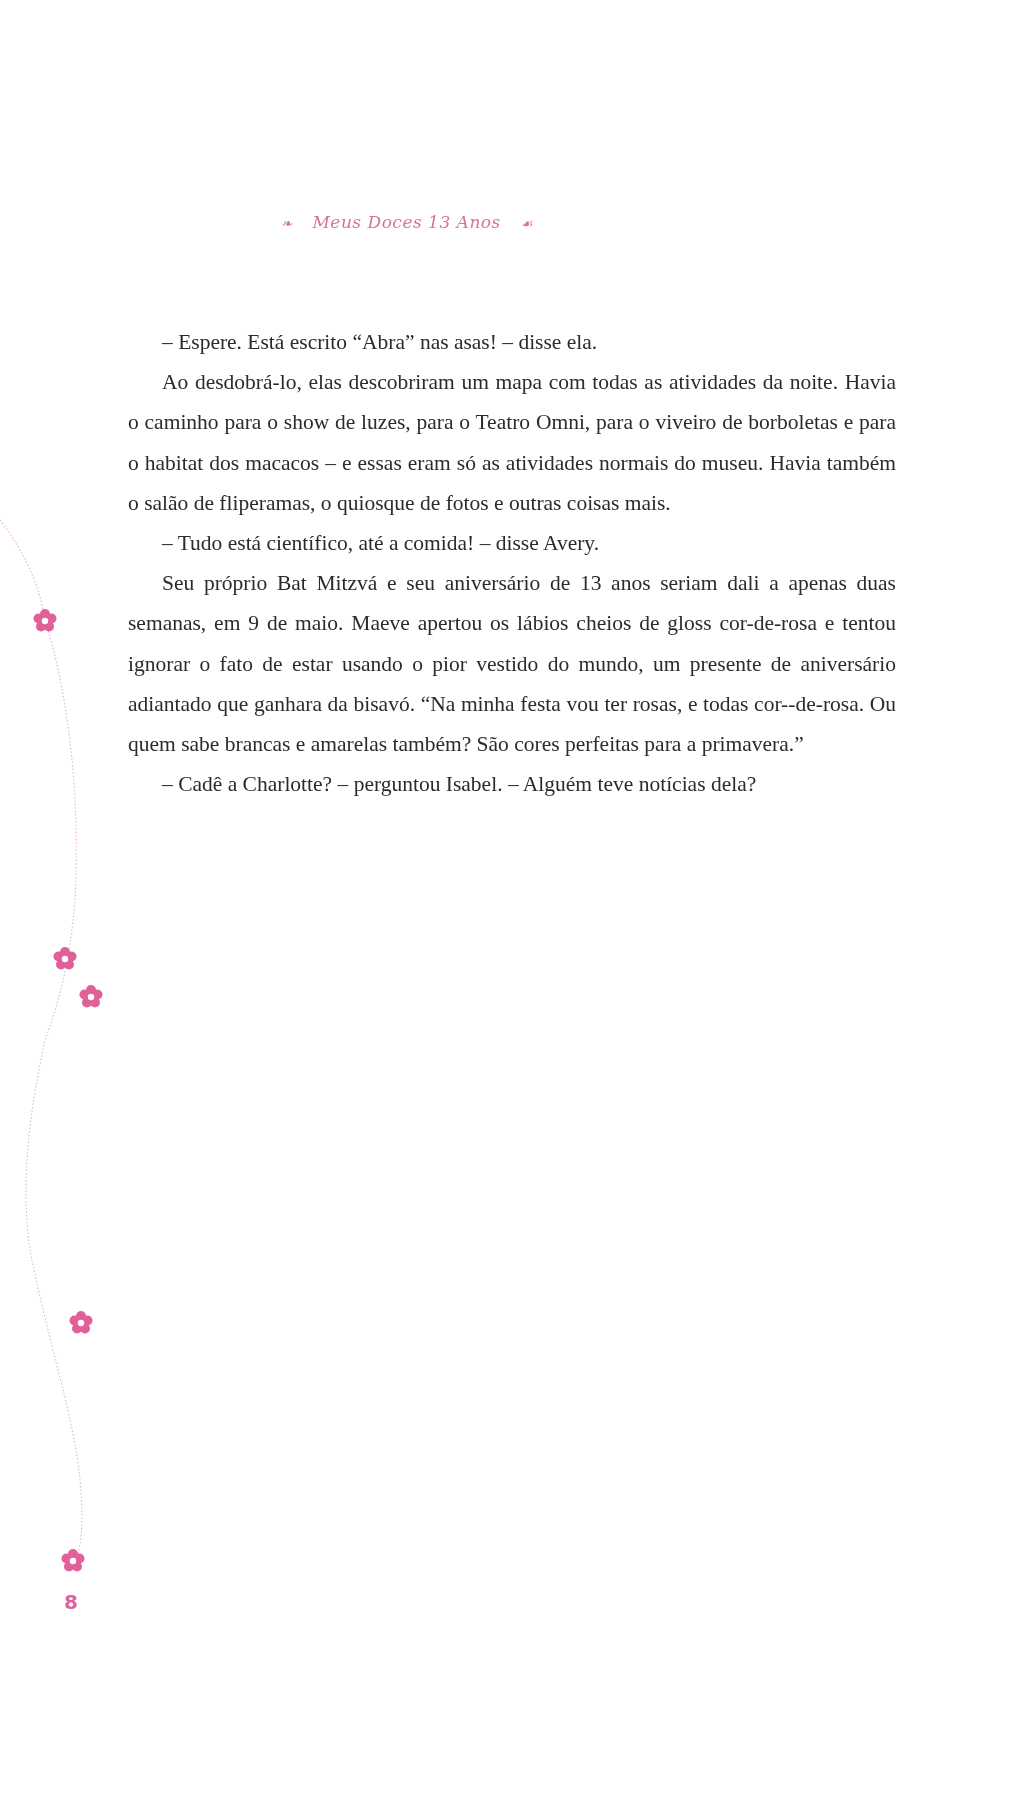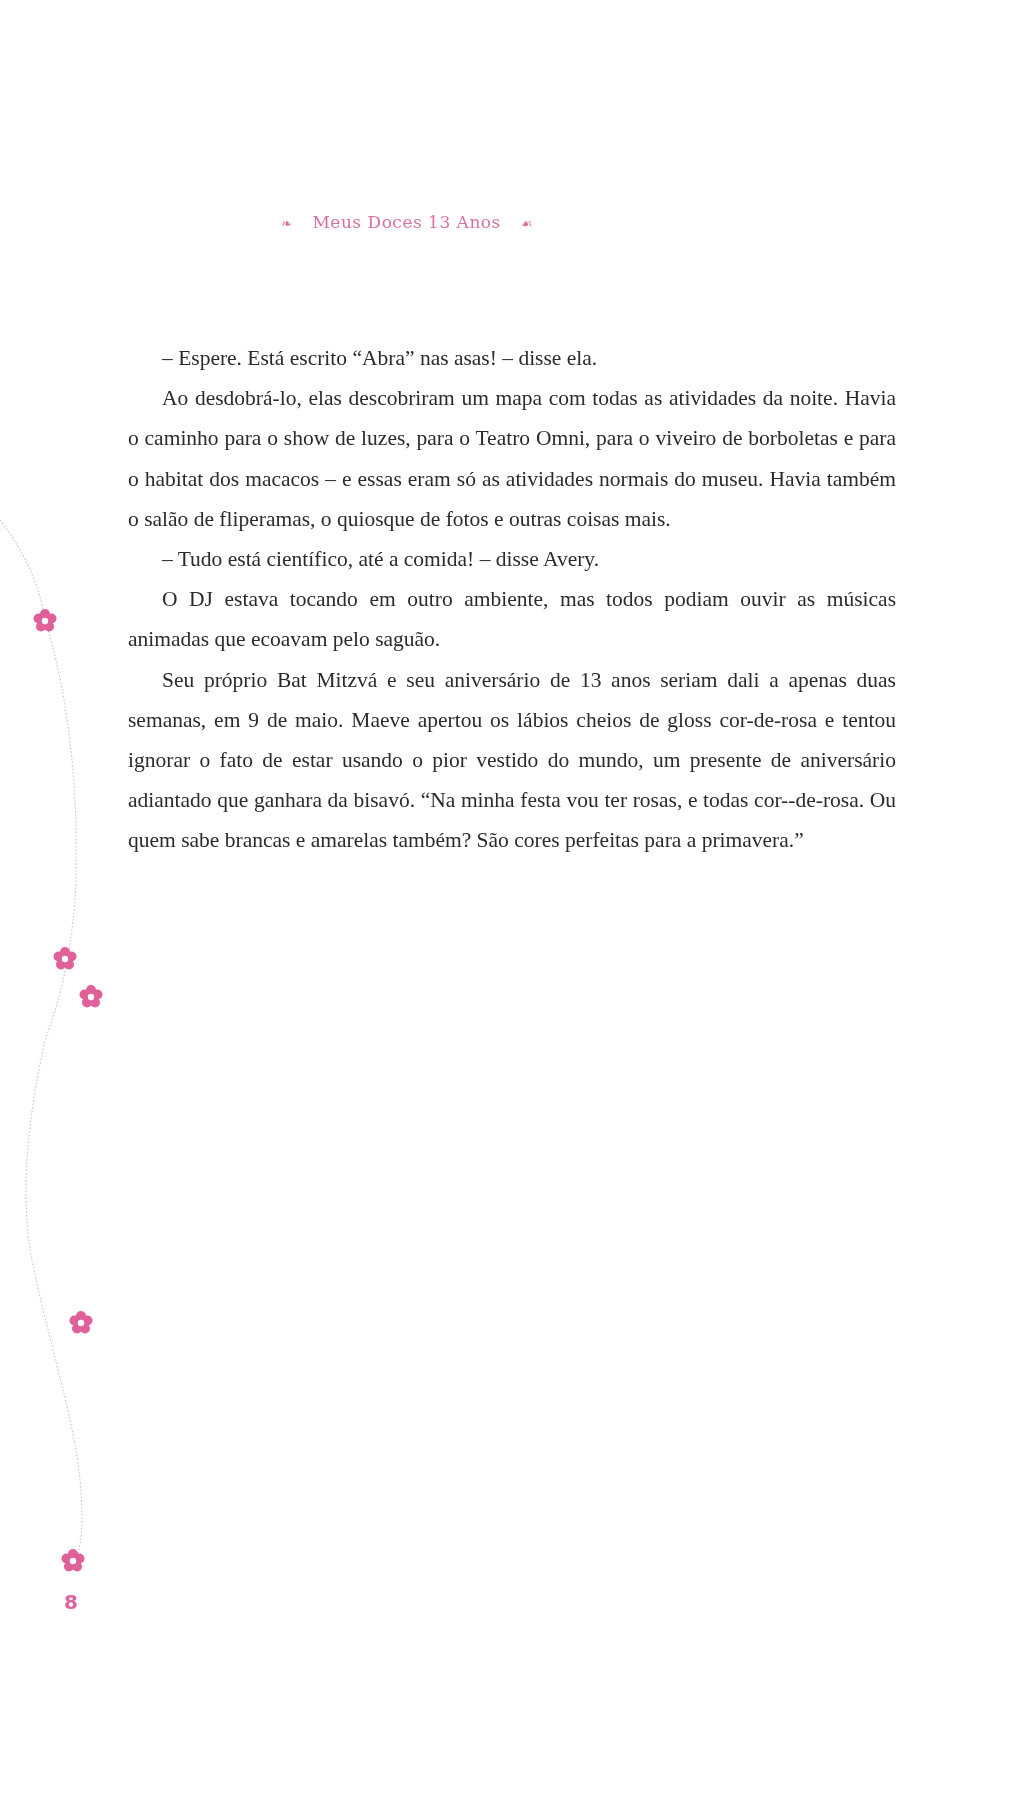--- a/index.html
+++ b/index.html
@@ -4,28 +4,28 @@
 <style>
   html, body { margin: 0; padding: 0; }
   body {
     width: 1024px; height: 1820px; background: #ffffff;
     position: relative; overflow: hidden;
     font-family: "Liberation Serif", "DejaVu Serif", serif;
   }
   .running-head {
     position: absolute; top: 212px; left: 0; width: 814px;
     text-align: center; color: #d9709f;
-    font-family: "DejaVu Serif", serif; 
+    font-family: "DejaVu Serif", serif; font-style: italic;
     font-size: 17px; letter-spacing: 0.5px;
   }
   .running-head .flourish { font-size: 13px; margin: 0 14px; color: #d9709f; }
   .body-text {
     position: absolute; top: 322px; left: 128px; width: 768px;
     color: #2b2b2b; font-size: 21.5px; line-height: 40.2px;
-    text-align: justify; hyphens: manual; margin-top: 16px;
+    text-align: justify; hyphens: manual;
   }
   .body-text p { margin: 0; text-indent: 34px; }
   .page-number {
     position: absolute; top: 1590px; left: 64px;
     color: #e060a0; font-family: "DejaVu Sans", sans-serif; font-size: 20px; font-weight: bold;
   }
   .vine { position: absolute; left: 0; top: 0; width: 140px; height: 1820px; pointer-events: none; }
   .flower { position: absolute; width: 26px; height: 26px; }
 </style>
 </head>
@@ -89,17 +89,17 @@
       <circle cx="9" cy="18.5" r="5"></circle>
       <circle cx="6.5" cy="10.5" r="5"></circle>
     </g>
   <circle cx="13" cy="13" r="3.2" fill="#fff"></circle>
 </svg>
 
 <div class="body-text">
   <p>– Espere. Está escrito “Abra” nas asas! – disse ela.</p>
   <p>Ao desdobrá-lo, elas descobriram um mapa com todas as atividades da noite. Havia o caminho para o show de luzes, para o Teatro Omni, para o viveiro de borboletas e para o habitat dos macacos – e essas eram só as atividades normais do museu. Havia também o salão de fliperamas, o quiosque de fotos e outras coisas mais.</p>
   <p>– Tudo está científico, até a comida! – disse Avery.</p>
-  <p>O DJ estava tocando em outro ambiente, mas todos podiam ouvir as músicas animadas que ecoavam pelo saguão.</p>
   <p>Seu próprio Bat Mitzvá e seu aniversário de 13 anos seriam dali a apenas duas semanas, em 9 de maio. Maeve apertou os lábios cheios de gloss cor-de-rosa e tentou ignorar o fato de estar usando o pior vestido do mundo, um presente de aniversário adiantado que ganhara da bisavó. “Na minha festa vou ter rosas, e todas cor--de-rosa. Ou quem sabe brancas e amarelas também? São cores perfeitas para a primavera.”</p>
+  <p>– Cadê a Charlotte? – perguntou Isabel. – Alguém teve notícias dela?</p>
 </div>
 
 <div class="page-number">8</div>
 
 </body></html>

